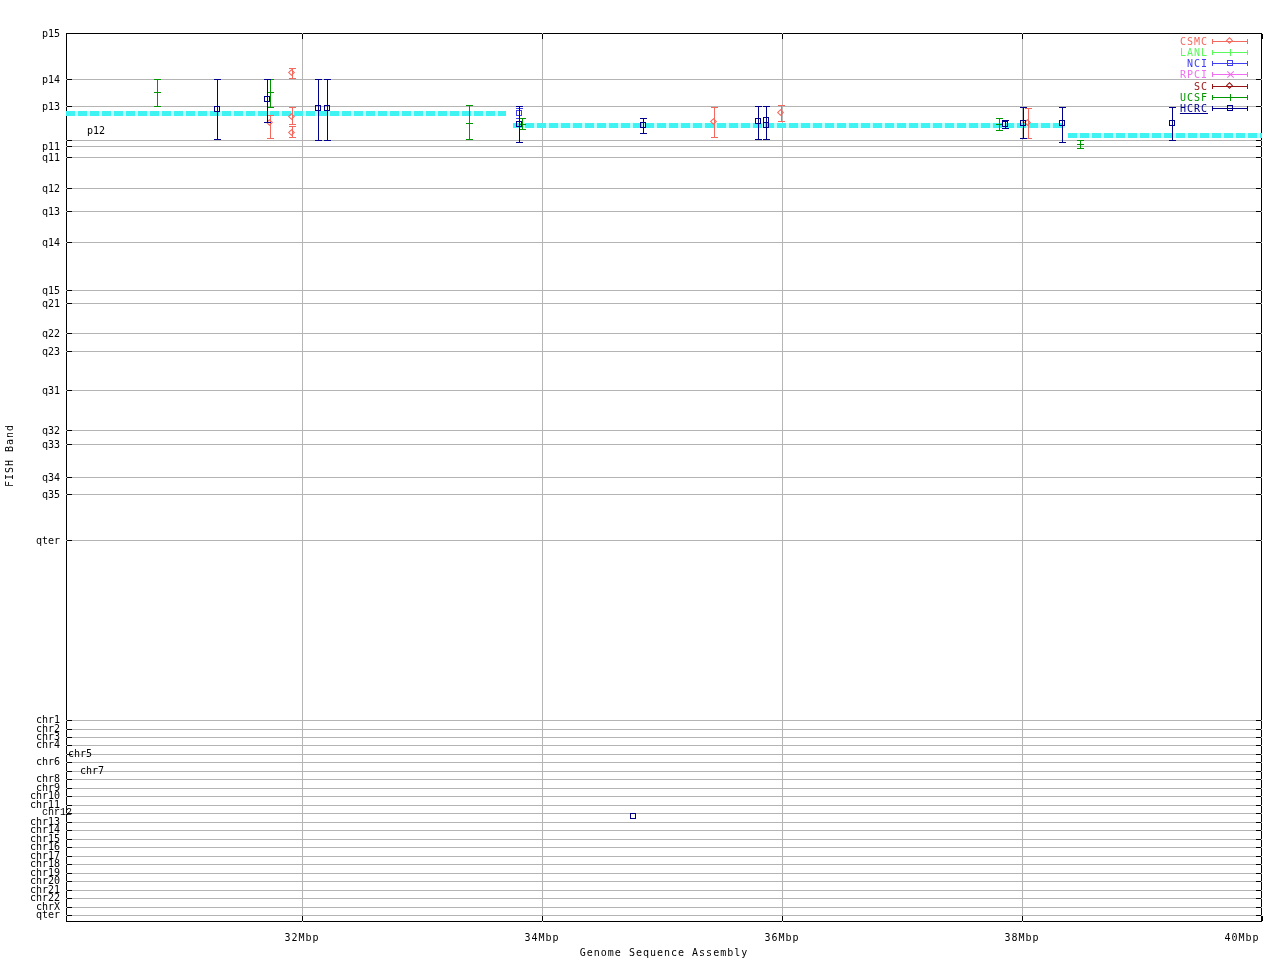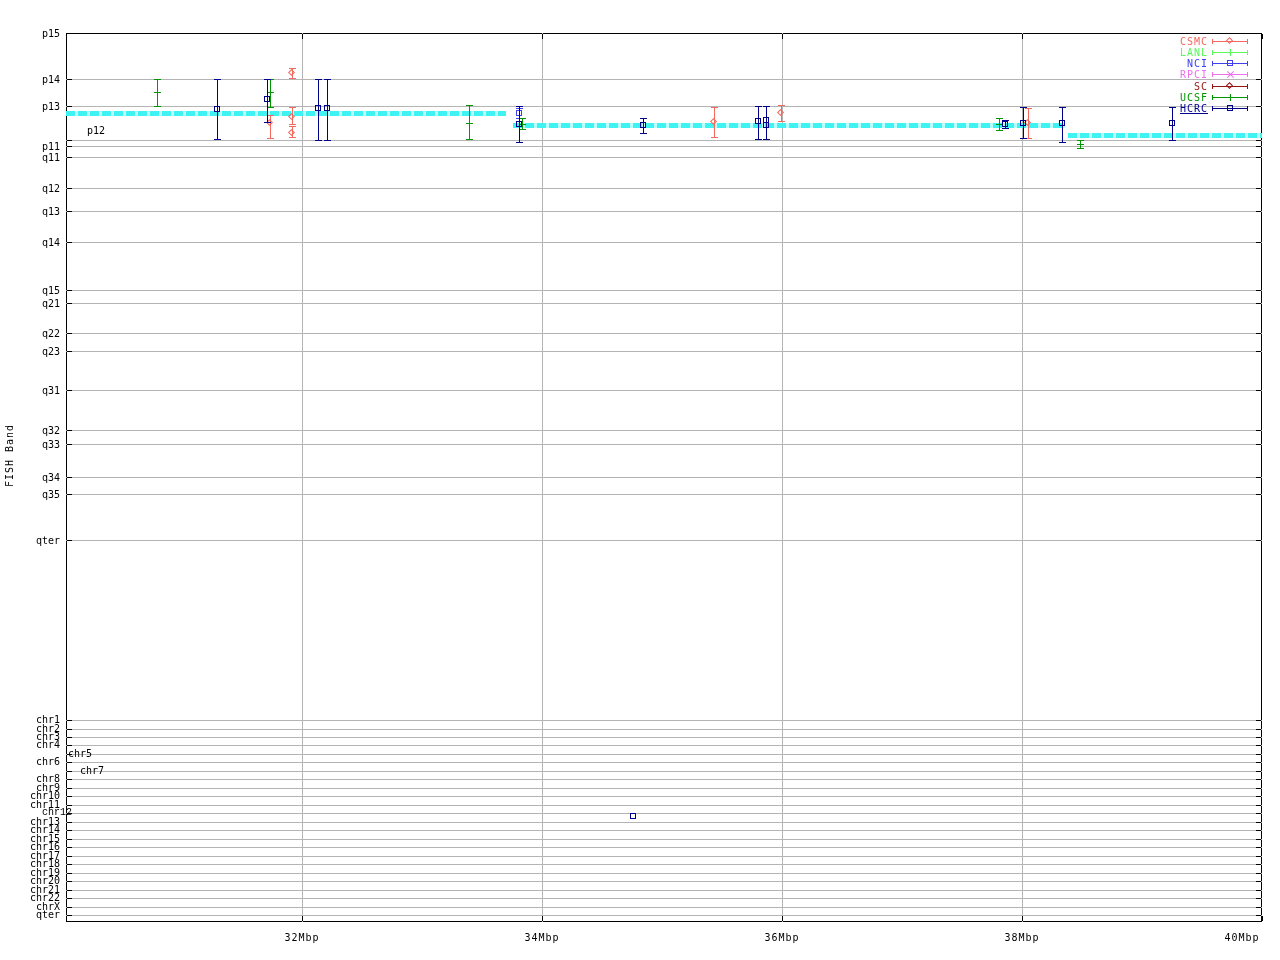--- a/index.html
+++ b/index.html
@@ -23,20 +23,21 @@
   .mdia{width:5px;height:5px;border:1px solid;box-sizing:border-box;transform:rotate(45deg);background:transparent;}
   .mplush{width:7px;height:1px;}
   .mplusv{width:1px;height:7px;}
   .mcross{width:9px;height:1px;}
   .leglab{width:60px;text-align:right;letter-spacing:1px;}
 </style>
 </head>
 <body>
 
 <div class="chart">
+  <div class="abs xtitle">Genome Sequence Assembly</div>
   <div class="abs ytitle">FISH Band</div>
   <div class="abs plotborder"></div>
   <div id="layer-grid">
       <div class="abs tick" style="left: 67px; top: 33px; width: 5px; height: 1px;"></div>
       <div class="abs tick" style="left: 1256px; top: 33px; width: 5px; height: 1px;"></div>
       <div class="abs hgrid" style="left: 66px; top: 79px; width: 1196px;"></div>
       <div class="abs tick" style="left: 67px; top: 79px; width: 5px; height: 1px;"></div>
       <div class="abs tick" style="left: 1256px; top: 79px; width: 5px; height: 1px;"></div>
       <div class="abs hgrid" style="left: 66px; top: 106px; width: 1196px;"></div>
       <div class="abs tick" style="left: 67px; top: 106px; width: 5px; height: 1px;"></div>

